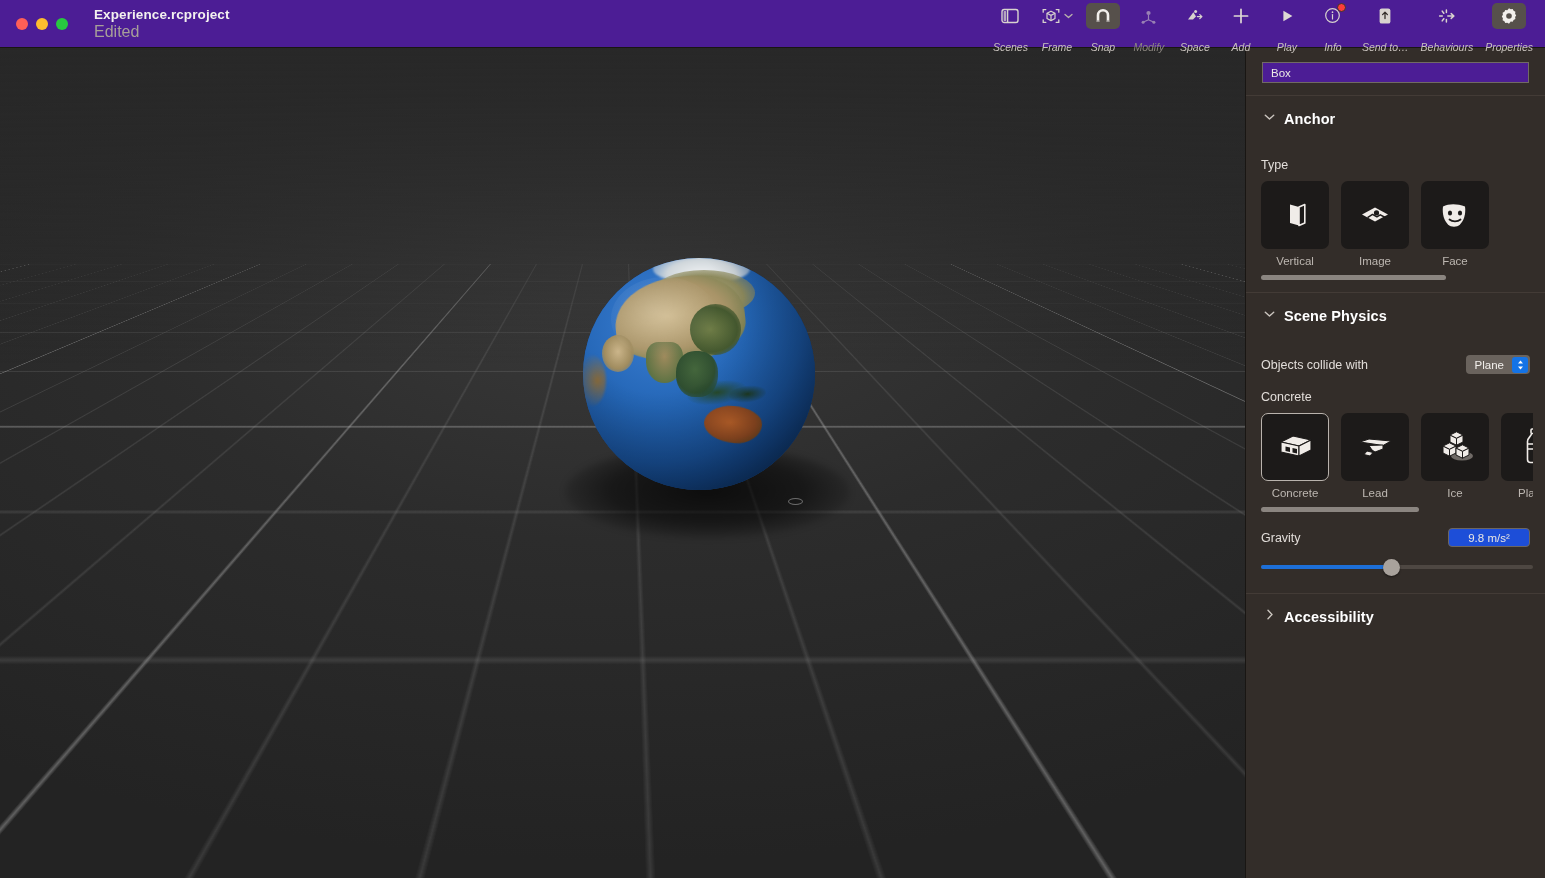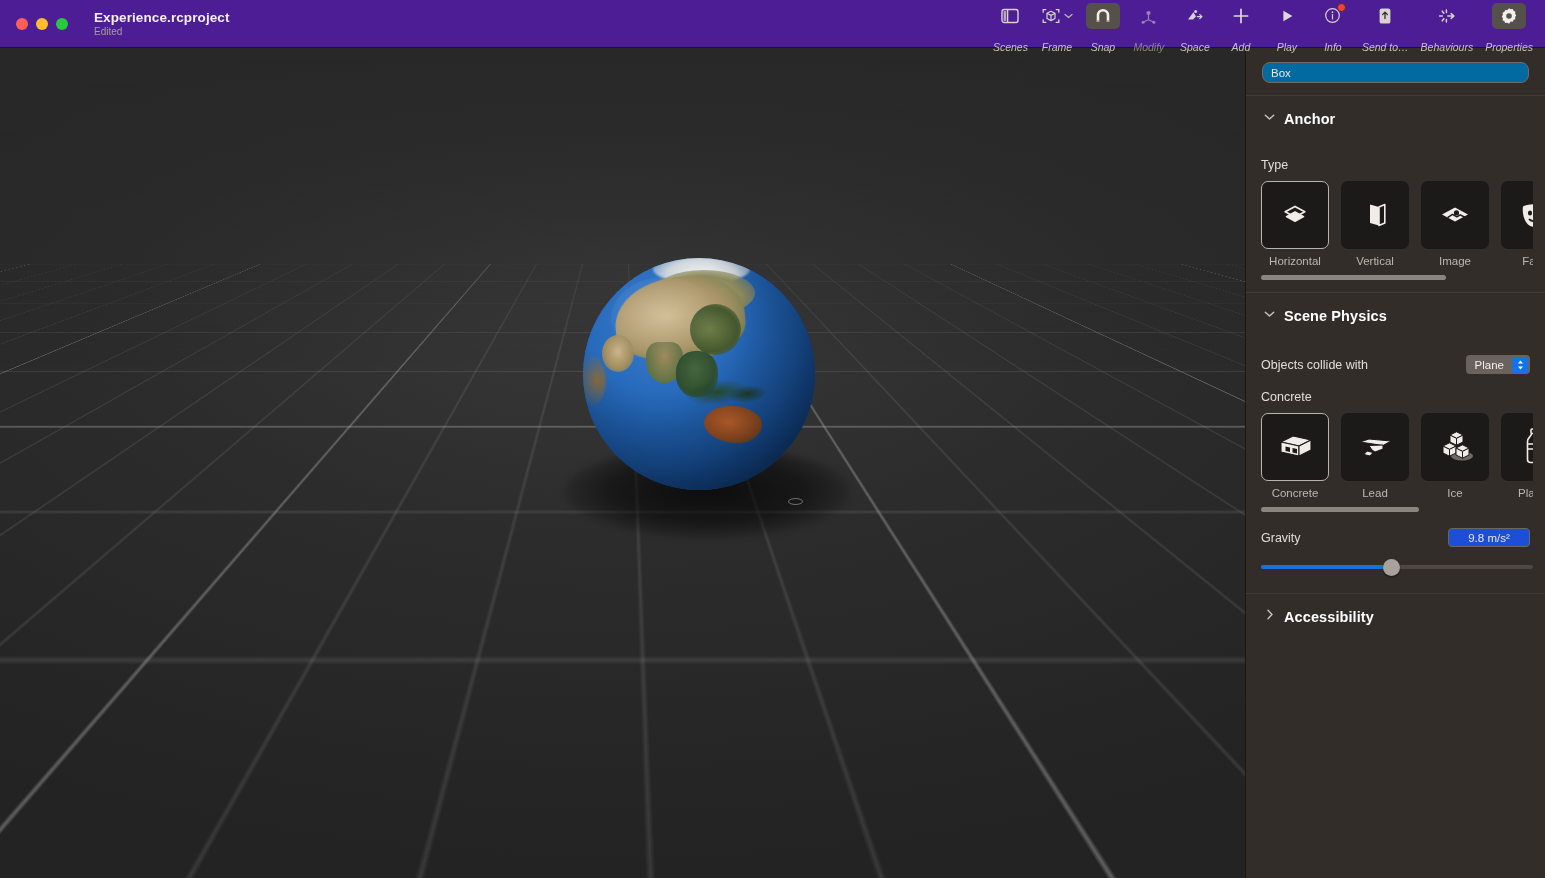--- a/index.html
+++ b/index.html
@@ -25,21 +25,21 @@
     display: flex; align-items: center; gap: 8px;
     margin-left: 16px;
   }
   .tl-dot { width: 12px; height: 12px; border-radius: 50%; }
   .tl-red { background: #ff5f57; }
   .tl-yellow { background: #febc2e; }
   .tl-green { background: #28c840; }
 
   #doc-title-wrap { margin-left: 26px; display: flex; flex-direction: column; justify-content: center; }
   #doc-title { font-size: 13.5px; font-weight: bold; color: #f3f1ef; letter-spacing: 0.1px; }
-  #doc-subtitle { font-size: 10px; color: #a79f99; margin-top: 1px; }
+  #doc-subtitle { font-size: 16px; color: #a79f99; margin-top: 1px; }
 
   #tool-items { margin-left: auto; display: flex; align-items: flex-start; height: 48px; padding-right: 6px; }
   .tool {
     position: relative;
     display: flex; flex-direction: column; align-items: center; justify-content: flex-start;
     min-width: 44px;
     padding: 3px 6px 0 6px;
     cursor: default;
   }
   .tool .icon-box {
@@ -220,23 +220,23 @@
     border-left: 1px solid #191613;
     overflow: hidden;
   }
   .insp-section { padding: 0 15px; }
   .divider { height: 1px; background: #433b36; margin: 0; }
 
   
   #name-field-wrap { padding: 14px 16px 12px 16px; }
   #name-field {
     width: 100%; height: 21px;
-    background: #0369a1;
+    background: #4c1d95;
     border: 1px solid #716a64;
-    border-radius: 8px;
+    border-radius: 0;
     color: #ebe8e5;
     font-size: 11.5px;
     font-family: "Liberation Sans", sans-serif;
     padding: 0 8px;
     outline: none;
   }
 
   
   .sec-head {
     display: flex; align-items: flex-start; gap: 9px;
@@ -517,31 +517,20 @@
             </svg>
         </span>
         <span class="sec-title">Anchor</span>
       </div>
 
       <div class="field-label mt20">Type</div>
 
       <div class="strip-clip">
         <div class="chip-row">
 
-          <div class="chip selected">
-            <div class="tile">
-              <svg width="40" height="32" viewBox="0 0 40 32">
-                  <g fill="#f0ece8" stroke="#f0ece8" stroke-width="1.6" stroke-linejoin="round">
-                    <path d="M20 13l8.5 4.6L20 22.2 11.5 17.6z" fill="#f0ece8"></path>
-                  </g>
-                  <path d="M20 7.4l9.8 5.3L20 18 10.2 12.7z" fill="none" stroke="#f0ece8" stroke-width="1.7" stroke-linejoin="round"></path>
-                </svg>
-            </div>
-            <div class="chip-label">Horizontal</div>
-          </div>
 
           <div class="chip">
             <div class="tile">
               <svg width="36" height="36" viewBox="0 0 36 36">
                   <path d="M13 7.5l9 2.6v18.4l-9-2.6z" fill="#f0ece8"></path>
                   <path d="M22 10.1l5.8-2.6v18.4l-5.8 2.6z" fill="none" stroke="#f0ece8" stroke-width="1.6" stroke-linejoin="round"></path>
                 </svg>
             </div>
             <div class="chip-label">Vertical</div>
           </div>

